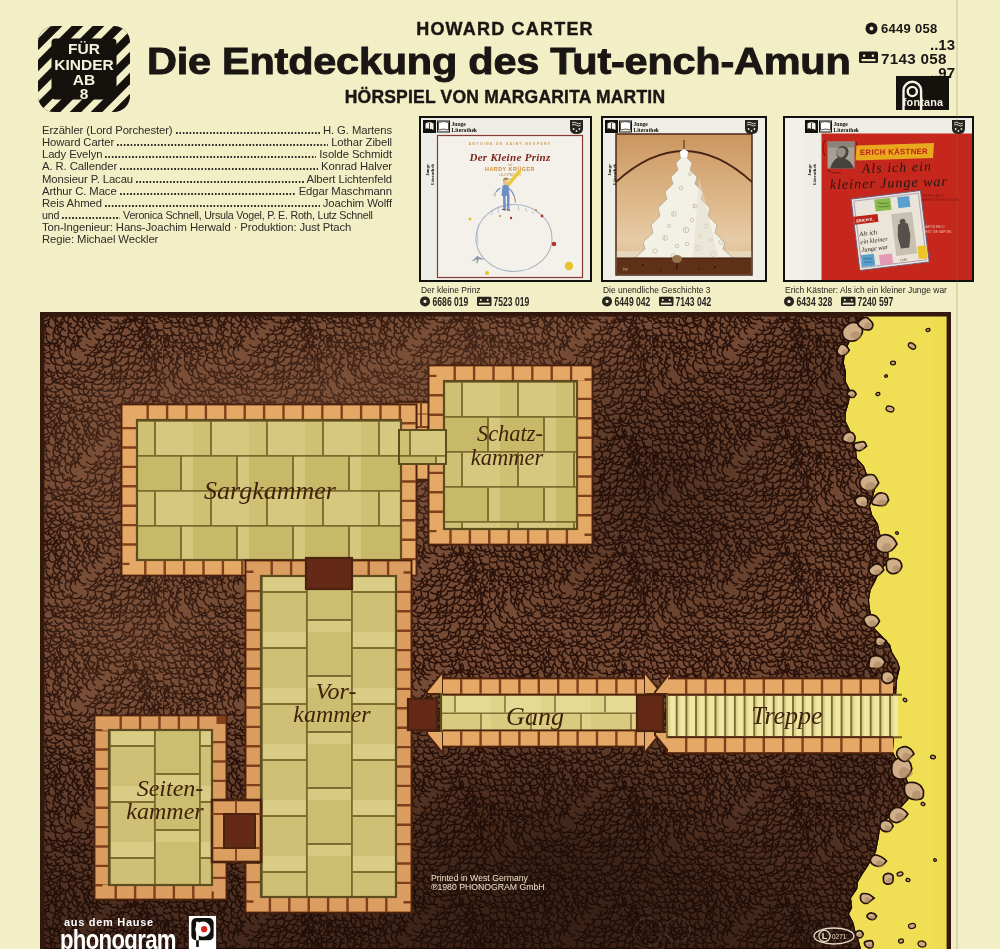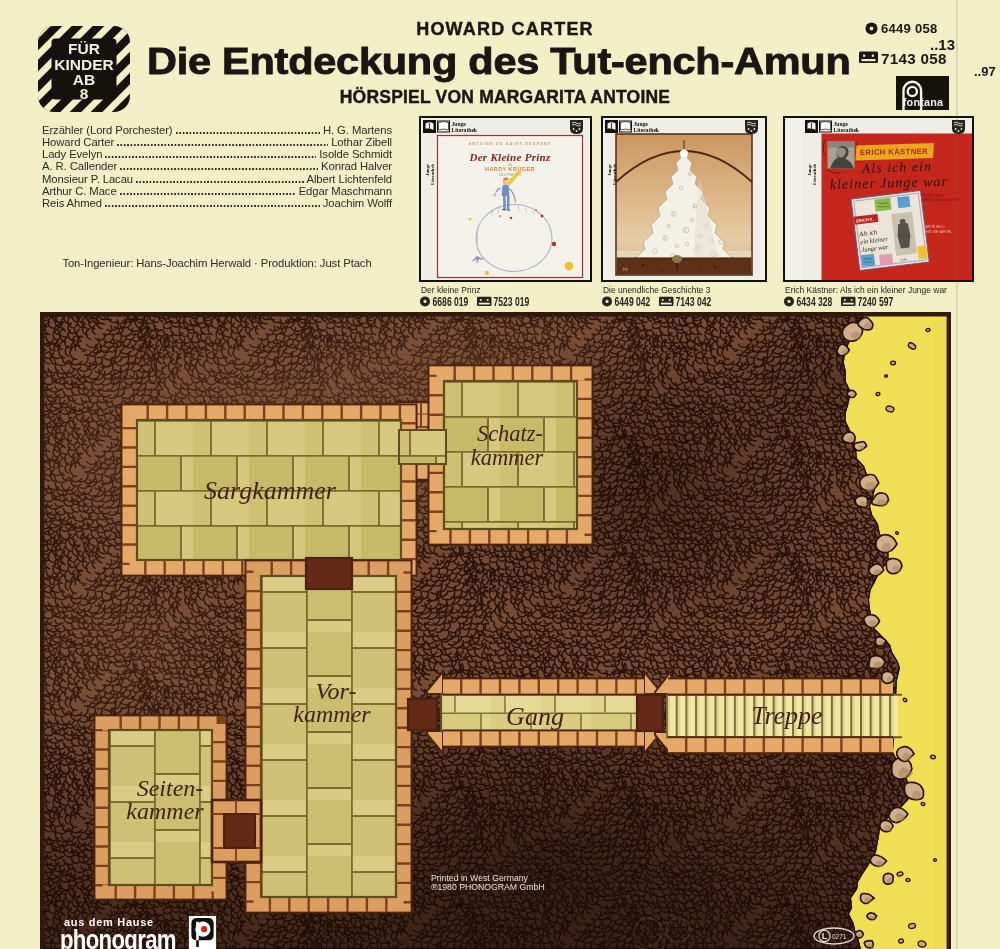--- a/index.html
+++ b/index.html
@@ -9,21 +9,21 @@
   
   #howard{left:150px;top:19px;width:710px;text-align:center;font-size:18px;font-weight:bold;color:#191613;letter-spacing:1.2px;-webkit-text-stroke:0.4px #191613;}
   #title{left:147px;top:41px;font-size:37px;font-weight:bold;color:#191613;letter-spacing:-0.2px;white-space:nowrap;transform:scaleX(1.12);transform-origin:0 0;-webkit-text-stroke:0.9px #191613;}
   #hoer{left:150px;top:87px;width:710px;text-align:center;font-size:17.5px;font-weight:bold;color:#191613;letter-spacing:0.2px;-webkit-text-stroke:0.4px #191613;}
   .cat{color:#191613;font-weight:bold;}
   
   #credits{left:42px;top:124px;width:350px;color:#2e2c27;font-size:11.3px;line-height:12.15px;letter-spacing:-0.1px;}
   #credits .hd{font-weight:bold;font-size:12.5px;margin-bottom:4px;}
   .crow{display:flex;align-items:baseline;}
   .crow .dots{flex:1;height:9px;margin:0 3px;background-image:radial-gradient(circle at 1px 8px,#2e2c27 0.8px,rgba(0,0,0,0) 1.1px);background-size:3.4px 9px;background-repeat:repeat-x;}
-  .ctr{text-align:center;margin-top:48px;}
+  .ctr{}
   
   .cover{top:116px;height:162px;border:2.5px solid #12100d;background:#f2f0ea;}
   .cap1{font-size:9.6px;color:#26241f;letter-spacing:0px;white-space:nowrap;transform:scaleX(0.88);transform-origin:0 0;}
 </style>
 </head>
 <body>
 <div id="page">
 
   <svg class="abs" style="left:38px;top:26px" width="92" height="86" viewBox="0 0 92 86">
     <defs>
@@ -47,34 +47,34 @@
       <rect x="13.5" y="12.5" width="65" height="61" rx="4" fill="#15120e"></rect>
       <text x="46" y="28" text-anchor="middle" fill="#f5f2dc" font-family="Liberation Sans" font-size="15.5" font-weight="bold">FÜR</text>
       <text x="46" y="44" text-anchor="middle" fill="#f5f2dc" font-family="Liberation Sans" font-size="15.5" font-weight="bold">KINDER</text>
       <text x="46" y="59" text-anchor="middle" fill="#f5f2dc" font-family="Liberation Sans" font-size="15.5" font-weight="bold">AB</text>
       <text x="46" y="73" text-anchor="middle" fill="#f5f2dc" font-family="Liberation Sans" font-size="15.5" font-weight="bold">8</text>
     </g>
   </svg>
 
   <div class="abs" id="howard">HOWARD CARTER</div>
   <div class="abs" id="title">Die Entdeckung des Tut-ench-Amun</div>
-  <div class="abs" id="hoer">HÖRSPIEL VON MARGARITA ANTOINE</div>
+  <div class="abs" id="hoer">HÖRSPIEL VON MARGARITA MARTIN</div>
 
   <svg class="abs" style="left:856px;top:21px" width="96" height="55" viewBox="0 0 96 55">
     <circle cx="15.5" cy="7.5" r="6" fill="#191613"></circle>
       <circle cx="15.5" cy="7.5" r="1.9" fill="#f2eec6"></circle>
     <rect x="3" y="30.5" width="19" height="11.5" rx="1.5" fill="#191613"></rect>
     <rect x="5.5" y="38" width="14" height="2.2" fill="#f2eec6"></rect>
     <circle cx="8.1" cy="34.8" r="1.2" fill="#f2eec6"></circle>
       <circle cx="16.9" cy="34.8" r="1.2" fill="#f2eec6"></circle>
   </svg>
   <div class="abs cat" style="left:881px;top:21px;font-size:13px;letter-spacing:0.3px;">6449 058</div>
   <div class="abs cat" style="left:930px;top:36px;font-size:15px;">..13</div>
   <div class="abs cat" style="left:881px;top:50px;font-size:15.2px;letter-spacing:0.3px;">7143 058</div>
-  <div class="abs cat" style="left:974px;top:64px;font-size:13px;">..97</div>
+  <div class="abs cat" style="left:930px;top:64px;font-size:15px;">..97</div>
 
   <svg class="abs" style="left:896px;top:76px" width="53" height="34" viewBox="0 0 53 34">
     <rect width="53" height="34" fill="#15120e"></rect>
     <g fill="none" stroke="#f5f2e4" stroke-width="2.4">
       <path d="M7.5,34 L7.5,14.5 a8.8,8.8 0 0 1 17.6,0 L25.1,34"></path>
       <circle cx="16.3" cy="15.5" r="4.6"></circle>
     </g>
     <text x="27" y="30" text-anchor="middle" fill="#f5f2e4" font-family="Liberation Sans" font-size="10.8" font-weight="bold" letter-spacing="0.2">fontana</text>
   </svg>
 
@@ -106,20 +106,25 @@
       </div>
     <div class="crow">
         <span>Arthur C. Mace</span>
         <span class="dots"></span>
         <span>Edgar Maschmann</span>
       </div>
     <div class="crow">
         <span>Reis Ahmed</span>
         <span class="dots"></span>
         <span>Joachim Wolff</span>
+      </div>
+    <div class="crow" style="font-size:10.7px;letter-spacing:-0.25px;">
+        <span>und</span>
+        <span class="dots" style="flex:0 0 58px;"></span>
+        <span style="white-space:nowrap;">Veronica Schnell, Ursula Vogel, P.&nbsp;E.&nbsp;Roth, Lutz Schnell</span>
       </div>
     <div class="ctr">Ton-Ingenieur: Hans-Joachim Herwald · Produktion: Just Ptach</div>
     <div class="ctr">Regie: Michael Weckler</div>
   </div>
 
   <svg width="0" height="0" style="position:absolute">
     <defs>
       <g id="jl">
         <rect x="0" y="0" width="13" height="13" fill="#15120e"></rect>
         <path d="M2.5,3.5 q4,-2.5 8,0 l0,6.5 q-4,-2.5 -8,0 Z" fill="#f2efe8"></path>

